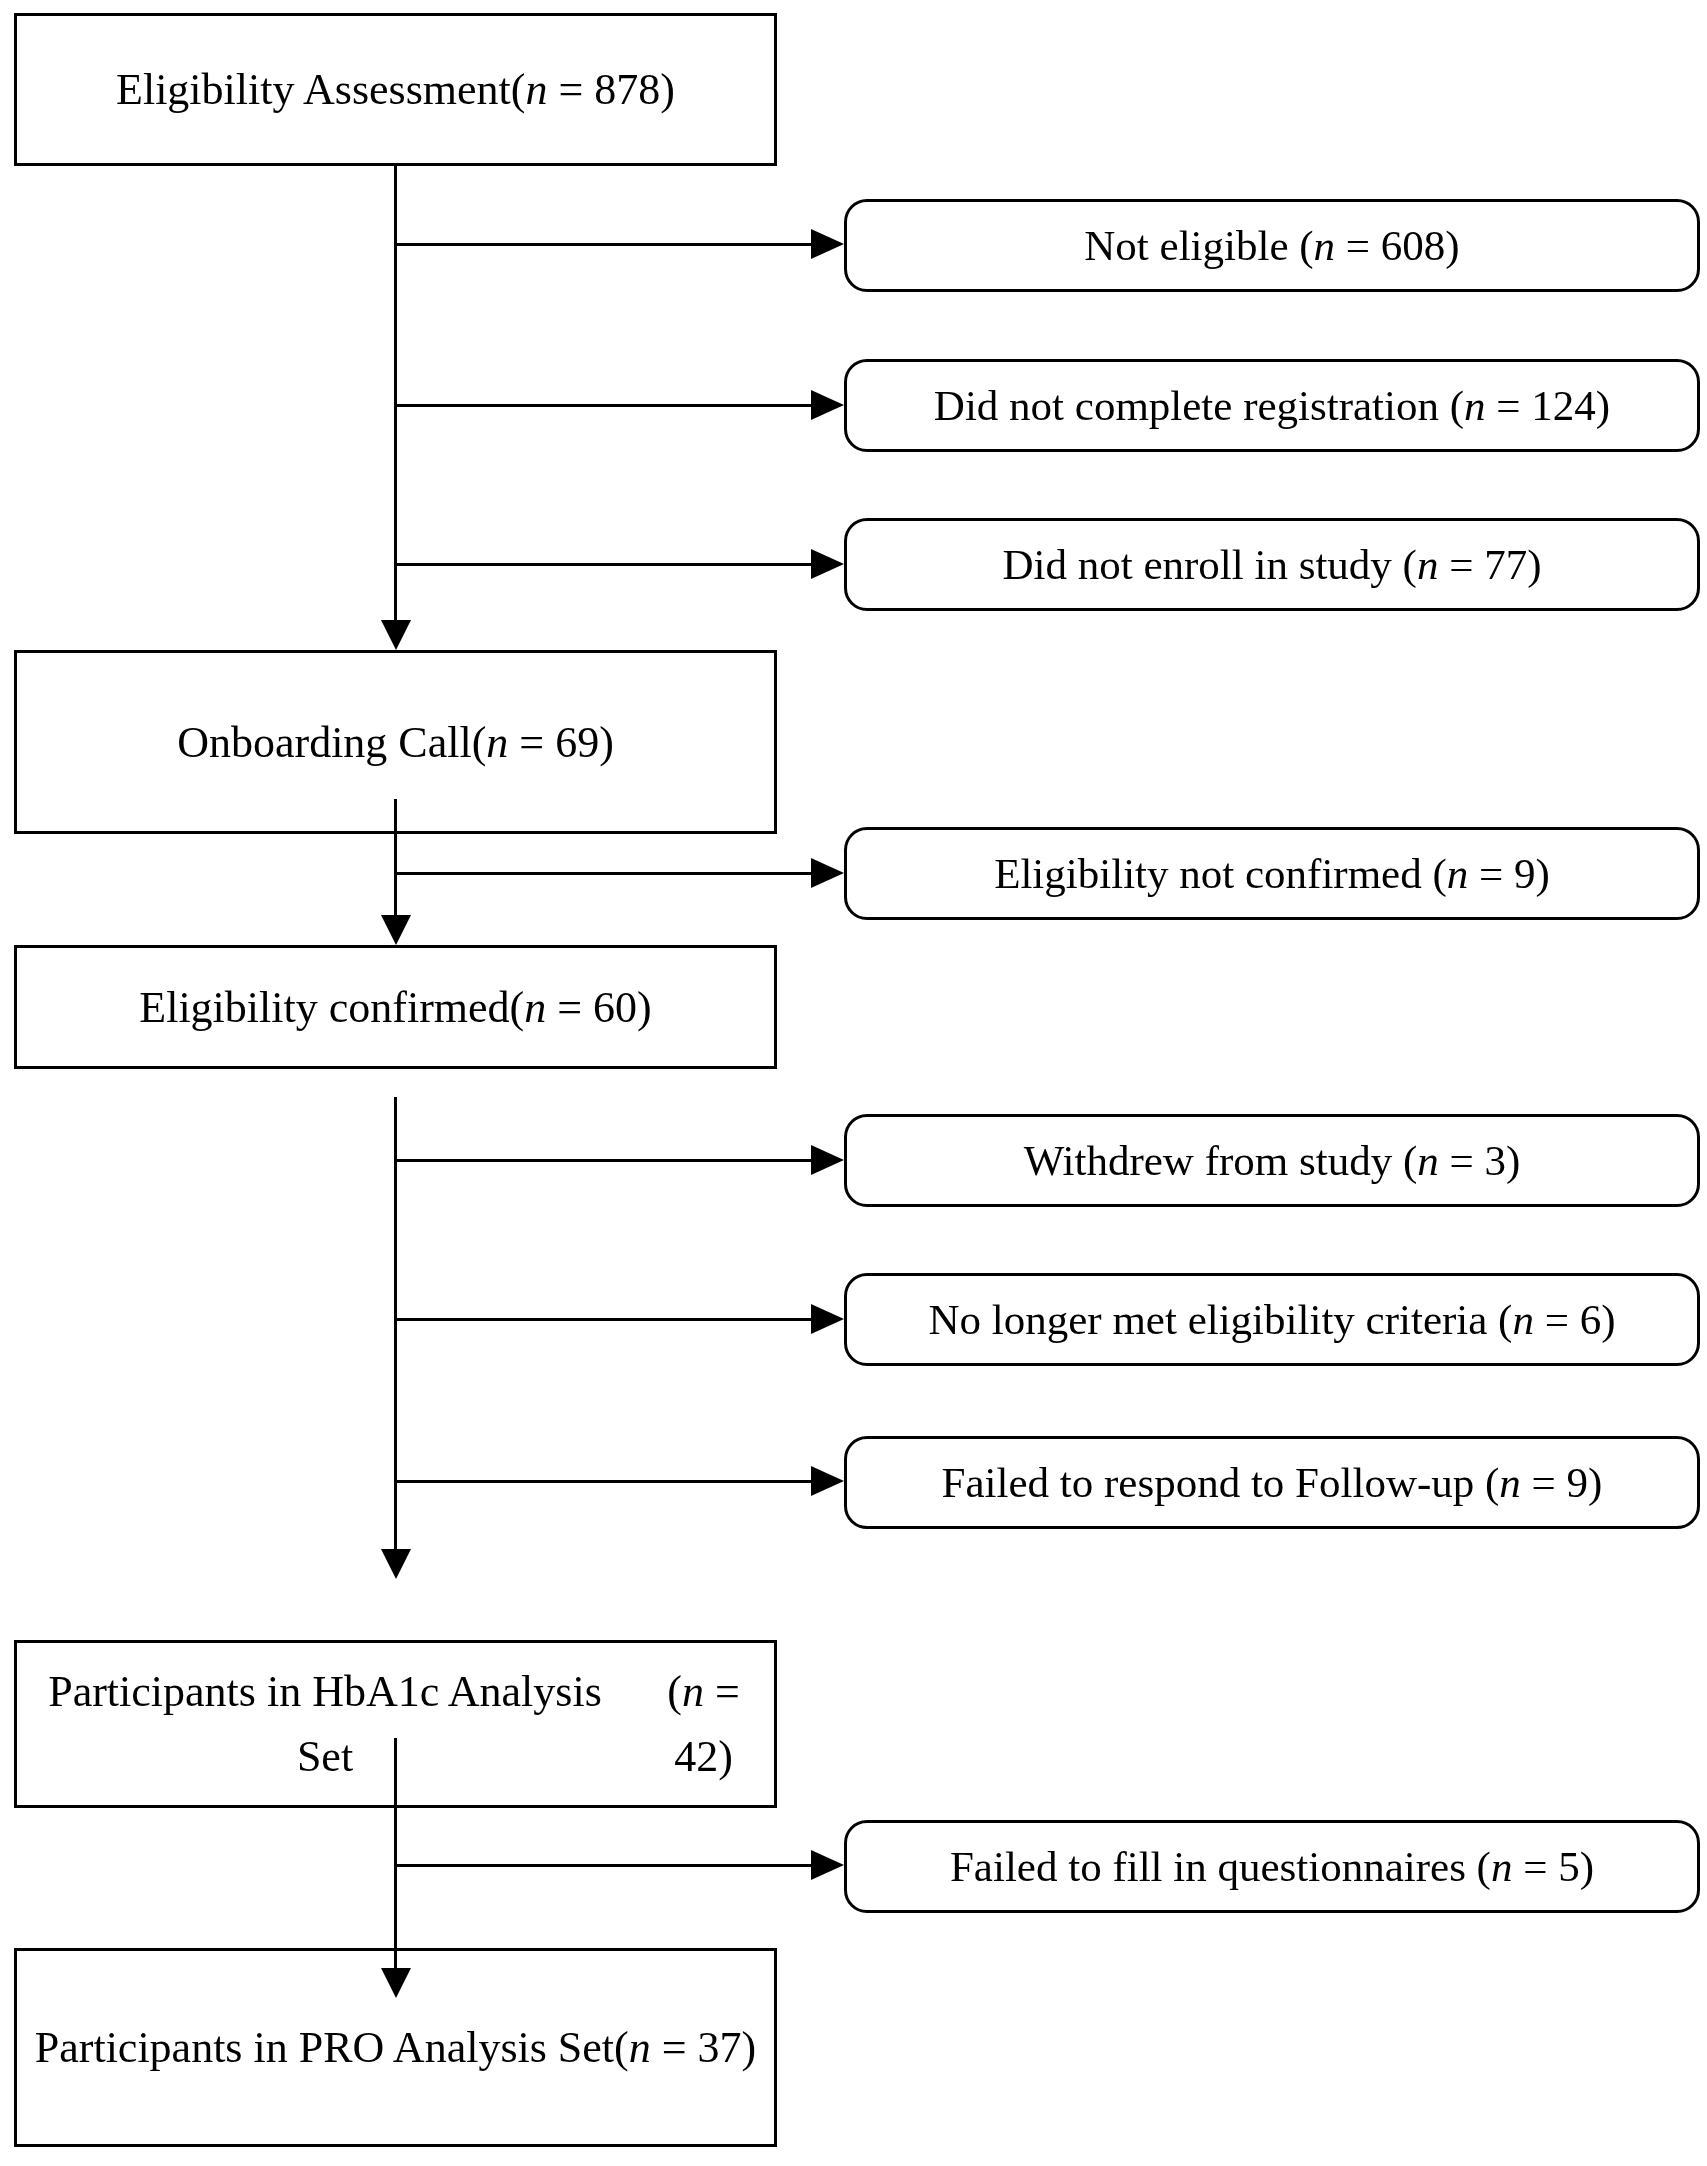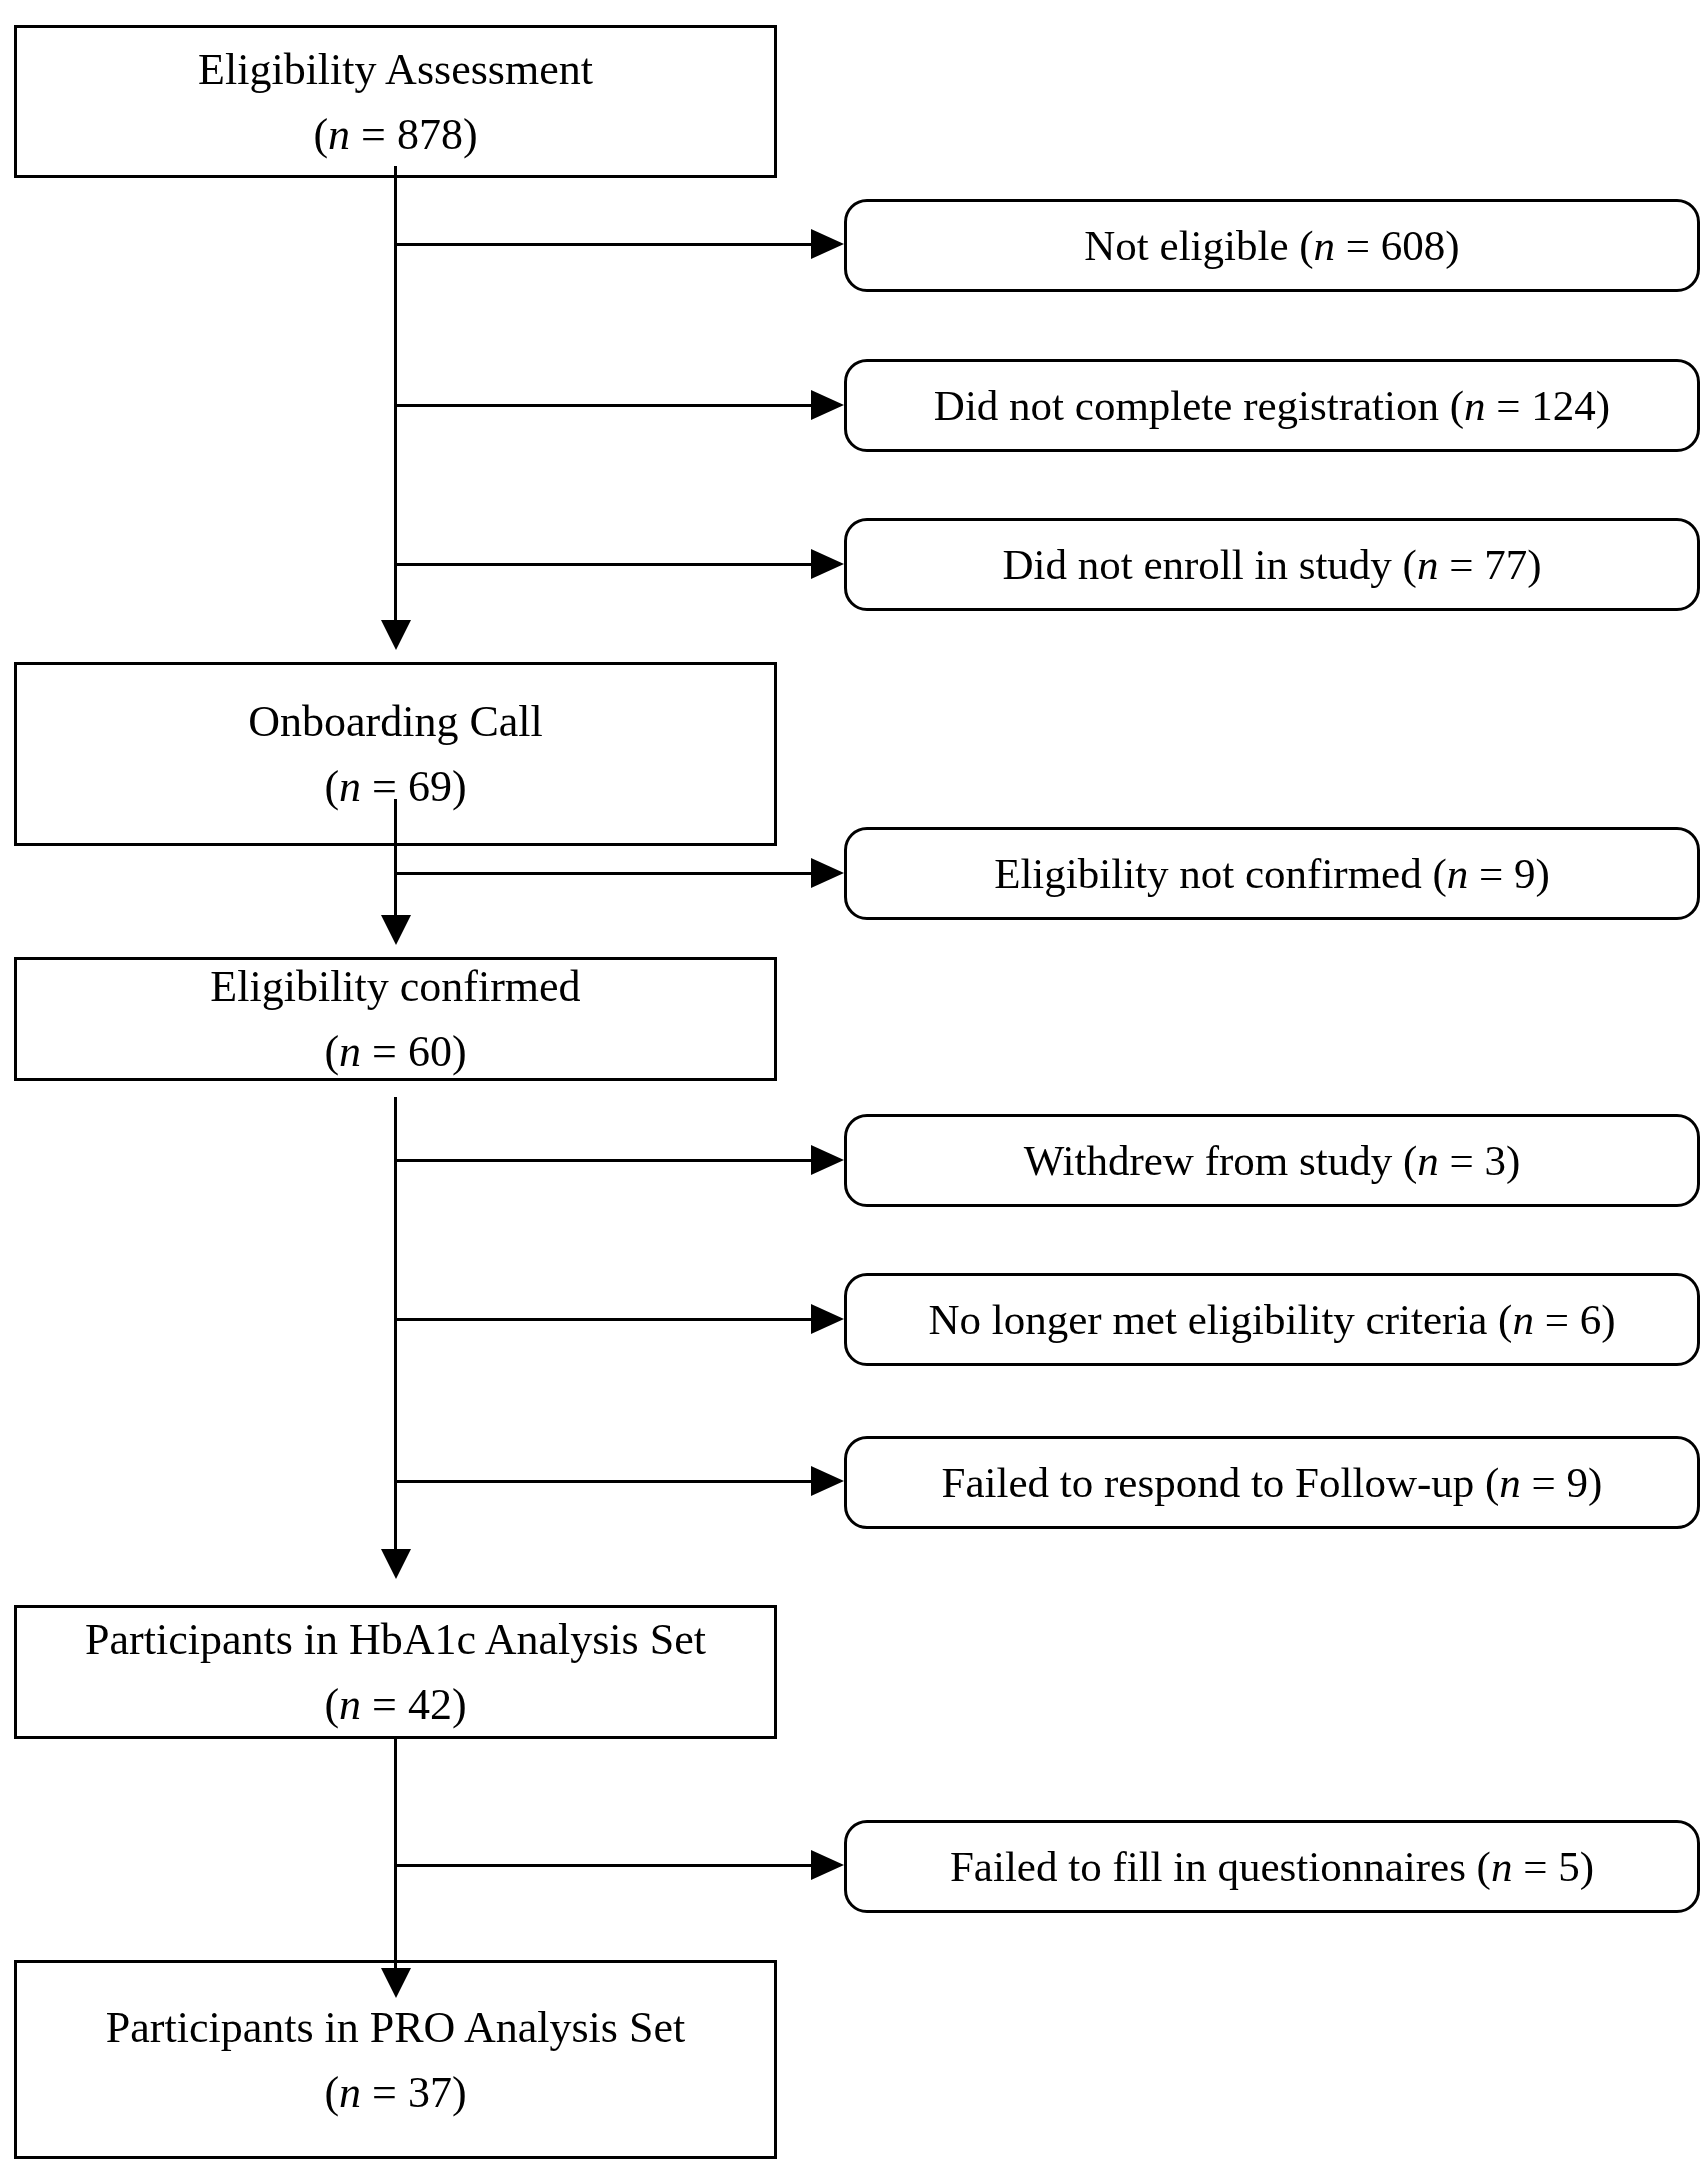--- a/index.html
+++ b/index.html
@@ -23,24 +23,23 @@
     border: 3.7px solid #000000;
     background: #ffffff;
     display: flex;
     align-items: center;
     justify-content: center;
     text-align: center;
   }
   .box.main {
     left: 14px;
     width: 763px;
-    flex-direction: column;
+    flex-direction: row;
     font-size: 44px;
     line-height: 65px;
-    margin-top: 12px;
   }
   .box.side {
     left: 844px;
     width: 856px;
     height: 93px;
     font-size: 43px;
     line-height: 48px;
     border-radius: 23px;
   }
   .it { font-style: italic; }
@@ -91,21 +90,21 @@
   <div class="box main" style="top:650px;height:184px">
     <div>Onboarding Call</div>
     <div><span>(</span><span class="it">n</span><span> = 69)</span></div>
   </div>
 
   <div class="box main" style="top:945px;height:124px">
     <div>Eligibility confirmed</div>
     <div><span>(</span><span class="it">n</span><span> = 60)</span></div>
   </div>
 
-  <div class="box main" style="top:1593px;height:134px">
+  <div class="box main" style="top:1640px;height:168px">
     <div>Participants in HbA1c Analysis Set</div>
     <div><span>(</span><span class="it">n</span><span> = 42)</span></div>
   </div>
 
   <div class="box main" style="top:1948px;height:199px">
     <div>Participants in PRO Analysis Set</div>
     <div><span>(</span><span class="it">n</span><span> = 37)</span></div>
   </div>
 
   <div class="box side" style="top:199px">

